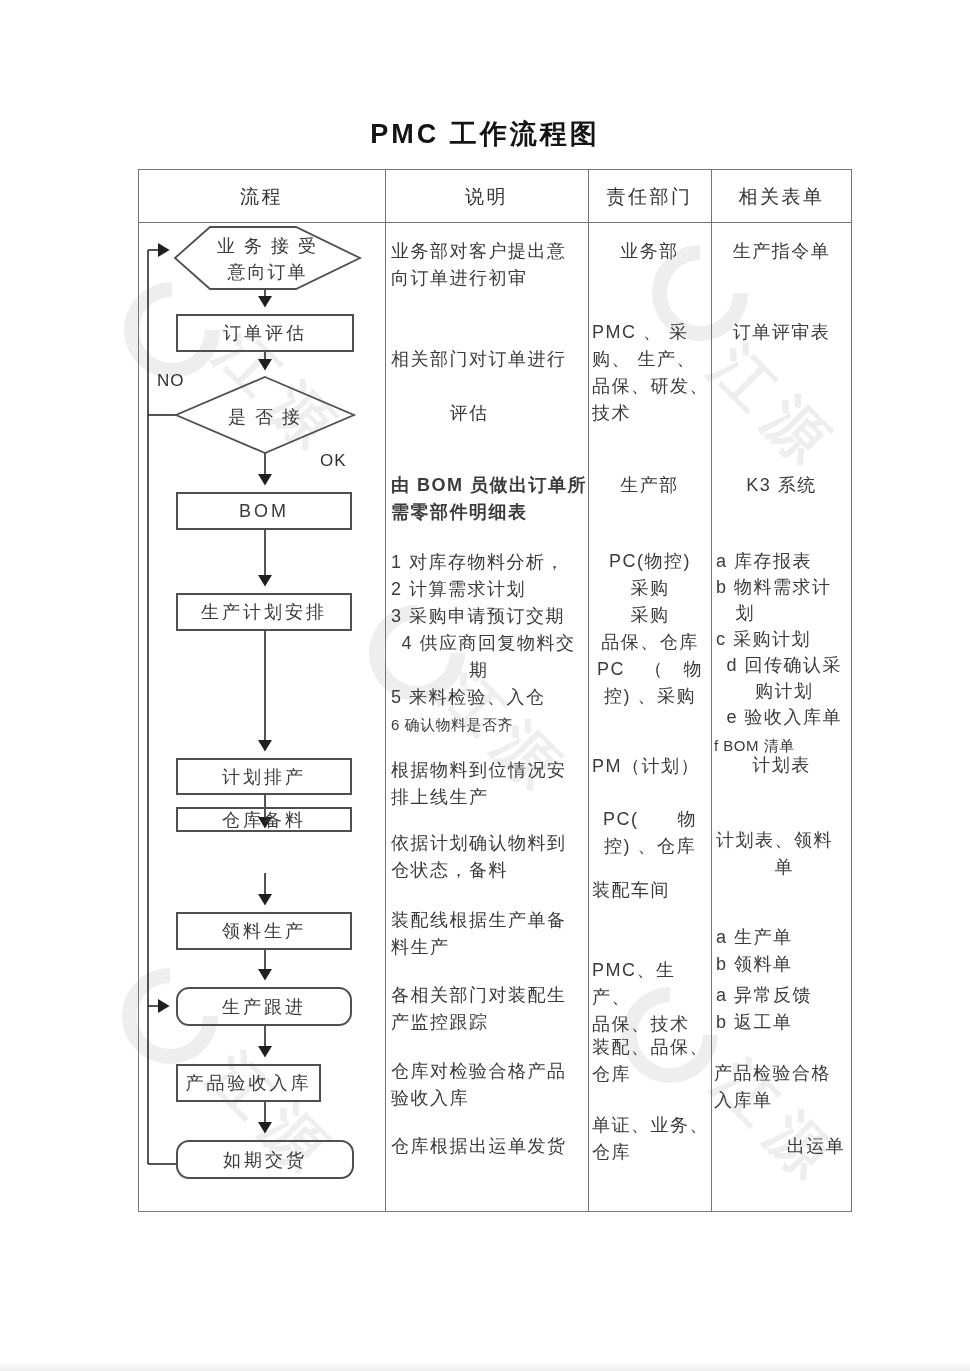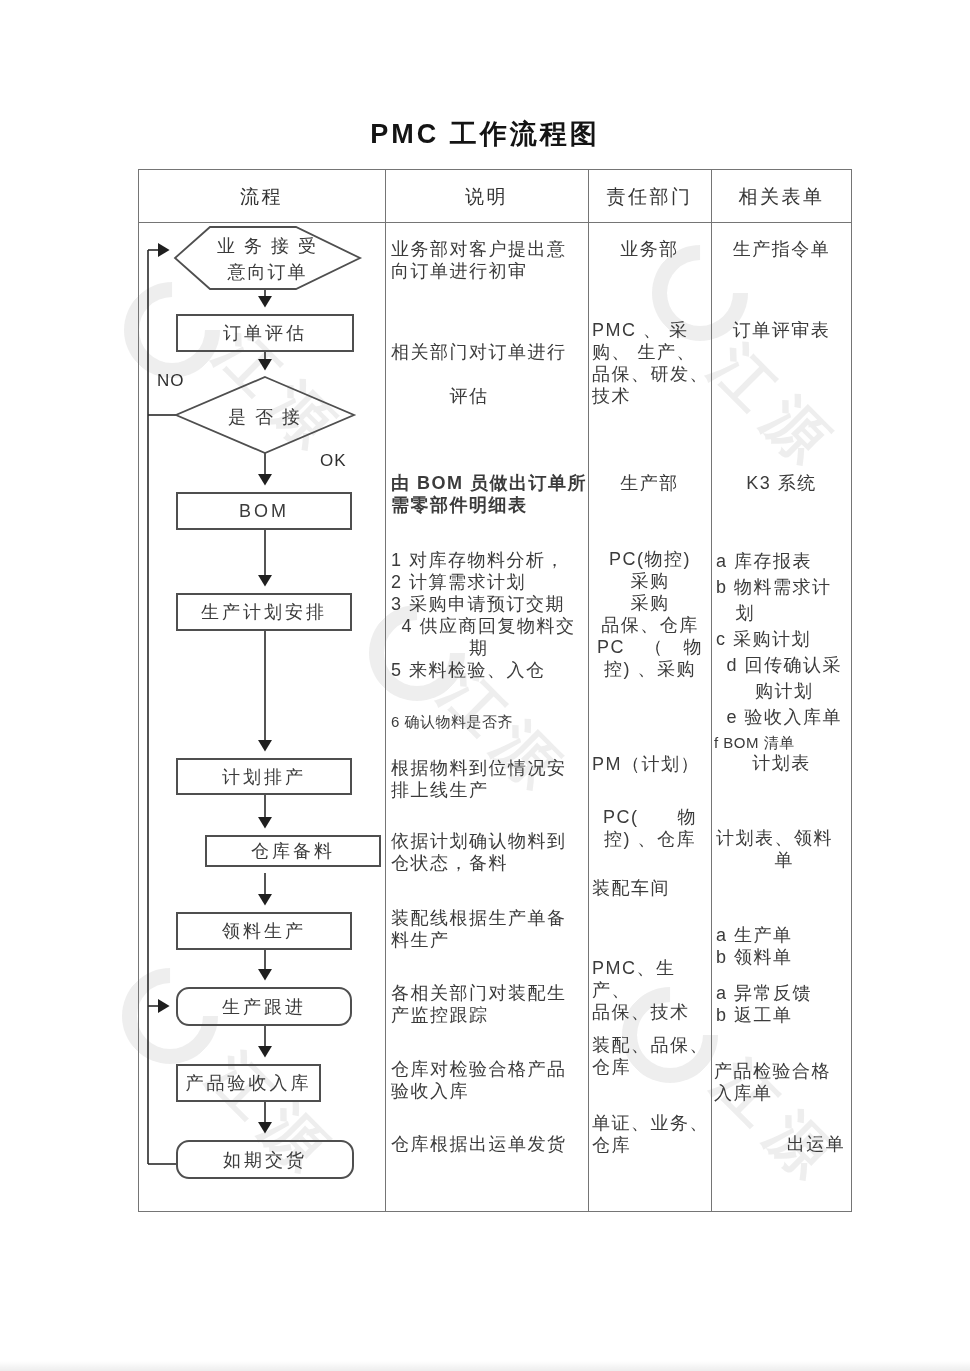--- a/index.html
+++ b/index.html
@@ -7,21 +7,21 @@
         font-family:"Liberation Sans","DejaVu Sans",sans-serif;color:#3b3b3b;}
   .title{position:absolute;left:0;top:116px;width:970px;text-align:center;
          font-size:27px;font-weight:bold;letter-spacing:3px;color:#141414;}
   
   .tbl{position:absolute;left:138px;top:169px;width:714px;height:1043px;
        border:1.5px solid #757575;box-sizing:border-box;}
   .vline{position:absolute;top:169px;width:1.4px;height:1043px;background:#757575;}
   .hline{position:absolute;left:138px;width:714px;height:1.4px;background:#757575;}
   .hdr{position:absolute;top:184px;font-size:19px;letter-spacing:2.5px;color:#333;text-align:center;}
   
-  .cell{position:absolute;white-space:pre-line;font-size:18px;line-height:22px;
+  .cell{position:absolute;white-space:pre-line;font-size:18px;line-height:27px;
         letter-spacing:1.5px;color:#3b3b3b;}
   .center{text-align:center;}
   .small{font-size:15px;letter-spacing:0.5px;}
   .lh26{line-height:26px;}
   
   .node{position:absolute;border:2px solid #4f4f4f;box-sizing:border-box;background:transparent;
         display:flex;align-items:center;justify-content:center;
         font-size:18px;letter-spacing:3px;color:#3b3b3b;}
   .rounded{border-radius:13px;}
   .shape-label{position:absolute;text-align:center;font-size:18px;letter-spacing:2px;color:#3b3b3b;line-height:26px;}
@@ -99,21 +99,21 @@
     <div>意向订单</div>
   </div>
   <div class="shape-label" style="left:176px;top:404px;width:178px;">是 否 接</div>
   <div class="flow-tag" style="left:157px;top:371px;">NO</div>
   <div class="flow-tag" style="left:320px;top:451px;">OK</div>
 
   <div class="node" style="left:176px;top:314px;width:178px;height:38px;">订单评估</div>
   <div class="node" style="left:176px;top:593px;width:176px;height:38px;">生产计划安排</div>
   <div class="node" style="left:176px;top:492px;width:176px;height:38px;">BOM</div>
   <div class="node" style="left:176px;top:758px;width:176px;height:37px;">计划排产</div>
-  <div class="node" style="left:176px;top:835px;width:176px;height:32px;margin-left:29px;">仓库备料</div>
+  <div class="node" style="left:176px;top:807px;width:176px;height:25px;">仓库备料</div>
   <div class="node" style="left:176px;top:912px;width:176px;height:38px;">领料生产</div>
   <div class="node" style="left:176px;top:987px;width:176px;height:39px;border-radius:13px;">生产跟进</div>
   <div class="node" style="left:176px;top:1064px;width:145px;height:38px;font-family:Liberation Mono, monospace;">产品验收入库</div>
   <div class="node rounded" style="left:176px;top:1140px;width:178px;height:39px;">如期交货</div>
 
   <div class="cell" style="left:391px;top:238px;width:200px;">业务部对客户提出意
 向订单进行初审</div>
   <div class="cell" style="left:391px;top:319px;width:200px;">
     <div>相关部门对订单进行</div>
     <div>　　　评估</div>

